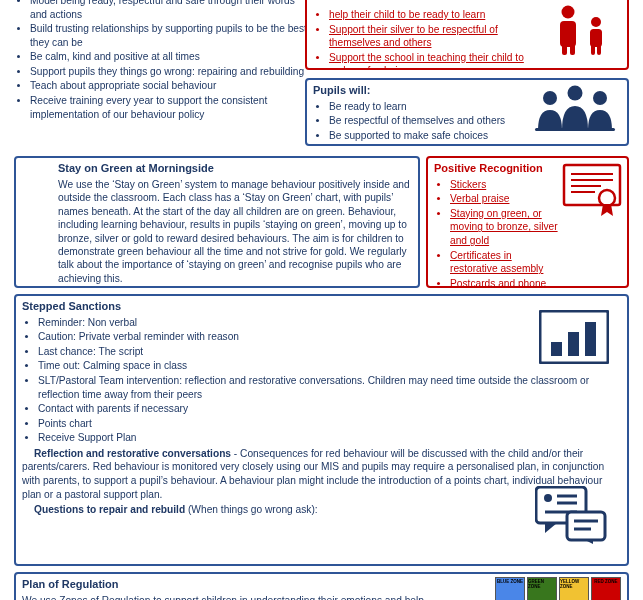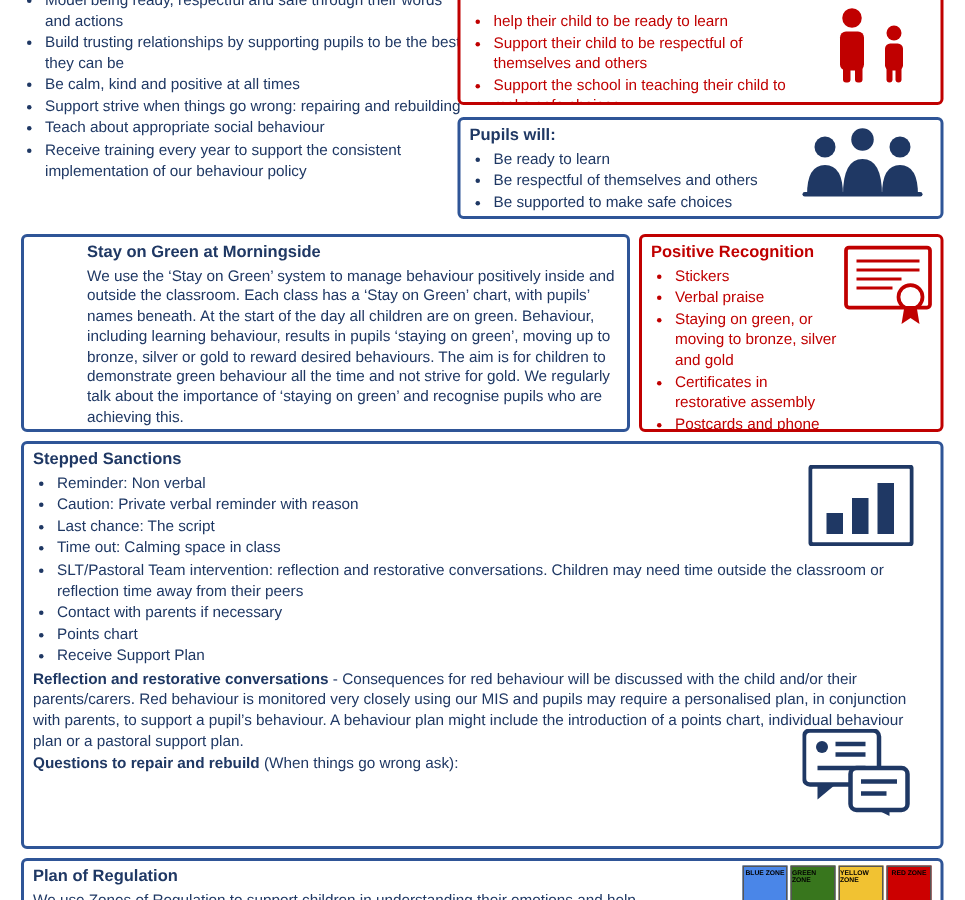--- a/index.html
+++ b/index.html
@@ -52,20 +52,21 @@
     list-style-type: disc;
   }
   ul.bullets li {
     font-size: 10.2px;
     color: #1f3864;
     line-height: 1.33;
     margin-bottom: 1px;
   }
   .red-text ul.bullets li, .red-text .body-text {
     color: #c00000;
+    text-decoration: underline;
   }
   .inner-pad { padding: 4px 6px 5px 6px; }
 
   
   #topleft-list {
     position: absolute;
     left: 14px;
     top: -6px;
     width: 300px;
   }
@@ -109,20 +110,21 @@
 
   .with-icon { display: flex; align-items: flex-start; }
   .col-text { flex: 1 1 auto; }
   .col-icon { flex: 0 0 auto; display: flex; align-items: center; justify-content: center; }
 
   .sub-head {
     font-weight: bold;
     font-size: 10.2px;
     color: #1f3864;
     display: inline;
+    margin-left: 12px;
   }
   .para {
     font-size: 10.2px;
     color: #1f3864;
     line-height: 1.33;
     margin: 2px 0 0 0;
   }
 
   
   .icon-people svg, .icon-family svg, .icon-cert svg, .icon-chart svg, .icon-chat svg { display:block; }
@@ -142,32 +144,32 @@
 </head>
 <body>
 
 <div class="page">
 
   <div id="topleft-list">
     <ul class="bullets">
       <li>Model being ready, respectful and safe through their words and actions</li>
       <li>Build trusting relationships by supporting pupils to be the best they can be</li>
       <li>Be calm, kind and positive at all times</li>
-      <li>Support strive when things go wrong: repairing and rebuilding</li>
+      <li>Support pupils they things go wrong: repairing and rebuilding</li>
       <li>Teach about appropriate social behaviour</li>
       <li>Receive training every year to support the consistent implementation of our behaviour policy</li>
     </ul>
   </div>
 
   <div class="box red" id="topright-box">
     <div class="inner-pad with-icon red-text" style="height:100%;">
       <div class="col-text" style="padding-top:62px;">
         <ul class="bullets">
           <li>help their child to be ready to learn</li>
-          <li>Support their child to be respectful of themselves and others</li>
+          <li>Support their silver to be respectful of themselves and others</li>
           <li>Support the school in teaching their child to make safe choices</li>
         </ul>
       </div>
       <div class="col-icon icon-people" style="width:76px; padding-top:58px;">
         <svg width="62" height="52" viewBox="0 0 62 52">
           <circle cx="16" cy="8" r="6.5" fill="#c00000"></circle>
           <rect x="8" y="17" width="16" height="26" rx="4" fill="#c00000"></rect>
           <rect x="10" y="33" width="5" height="18" rx="2" fill="#c00000"></rect>
           <rect x="18" y="33" width="5" height="18" rx="2" fill="#c00000"></rect>
           <circle cx="44" cy="18" r="5" fill="#c00000"></circle>

